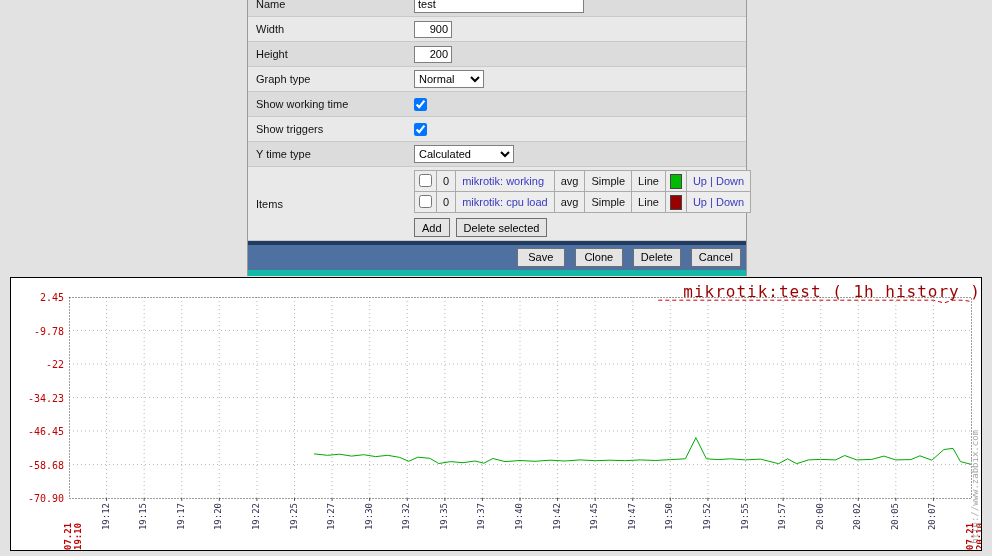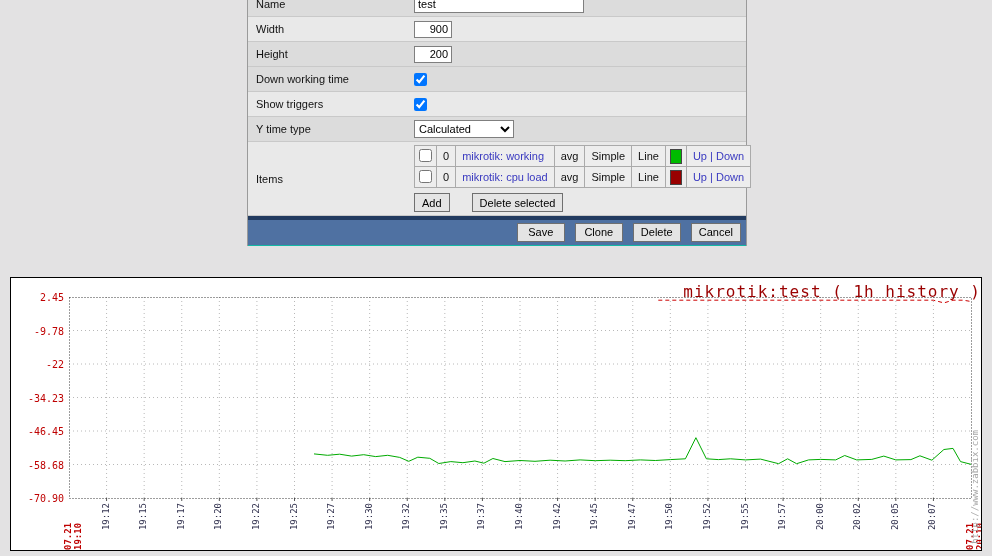--- a/index.html
+++ b/index.html
@@ -35,27 +35,27 @@
   input[type=checkbox]{width:13px;height:13px;margin:0;}
 
   .items-row{height:auto;padding:3px 0;align-items:center;}
   .items-table{border-collapse:collapse;font-size:11px;}
   .items-table td{border:1px solid #aaa;padding:1px 6px;height:18px;background:#ededed;white-space:nowrap;}
   .items-table td.chk{padding:1px 4px;}
   .link{color:#3a3ac0;cursor:pointer;}
   .swatch{display:inline-block;width:10px;height:13px;border:1px solid #444;vertical-align:middle;}
   .updown a{color:#3a3ac0;text-decoration:none;cursor:pointer;}
   .updown span{color:#3a3ac0;}
-  .items-btns{margin-top:5px;display:flex;gap:22px;}
+  .items-btns{margin-top:5px;display:flex;gap:6px;}
   .btn{
     font-size:11px;font-family:"Liberation Sans",sans-serif;
     background:#e4e4e4;border:1px solid #6f6f6f;padding:1px 7px;height:19px;cursor:pointer;
   }
   .form-footer{
-    height:20px;background:#4f71a2;border-top:4px solid #223b60;border-bottom:1px solid #14b8a6;
+    height:20px;background:#4f71a2;border-top:4px solid #223b60;border-bottom:6px solid #14b8a6;
     display:flex;justify-content:flex-end;align-items:center;gap:10px;padding:2px 5px 3px;
   }
   .form-footer .btn{min-width:48px;}
 
   
   #graph-panel{
     position:absolute;left:10px;top:277px;width:970px;height:272px;
     background:#fff;border:1px solid #000;overflow:hidden;
   }
   #graph-title{
@@ -98,23 +98,31 @@
       </div>
     </div>
 
     <div class="frow row-a">
       <div class="flabel">Height</div>
       <div class="ffield">
         <input class="txt num-input" type="text" value="200" style="">
       </div>
     </div>
 
-
-    <div class="frow row-a">
-      <div class="flabel">Down working time</div>
+    <div class="frow row-b">
+      <div class="flabel">Graph type</div>
+      <div class="ffield">
+        <select id="graph-type-select">
+          <option>Normal</option>
+        </select>
+      </div>
+    </div>
+
+    <div class="frow row-a">
+      <div class="flabel">Show working time</div>
       <div class="ffield">
         <input type="checkbox" checked="true" style="">
       </div>
     </div>
 
     <div class="frow row-b">
       <div class="flabel">Show triggers</div>
       <div class="ffield">
         <input type="checkbox" checked="true" style="">
       </div>

